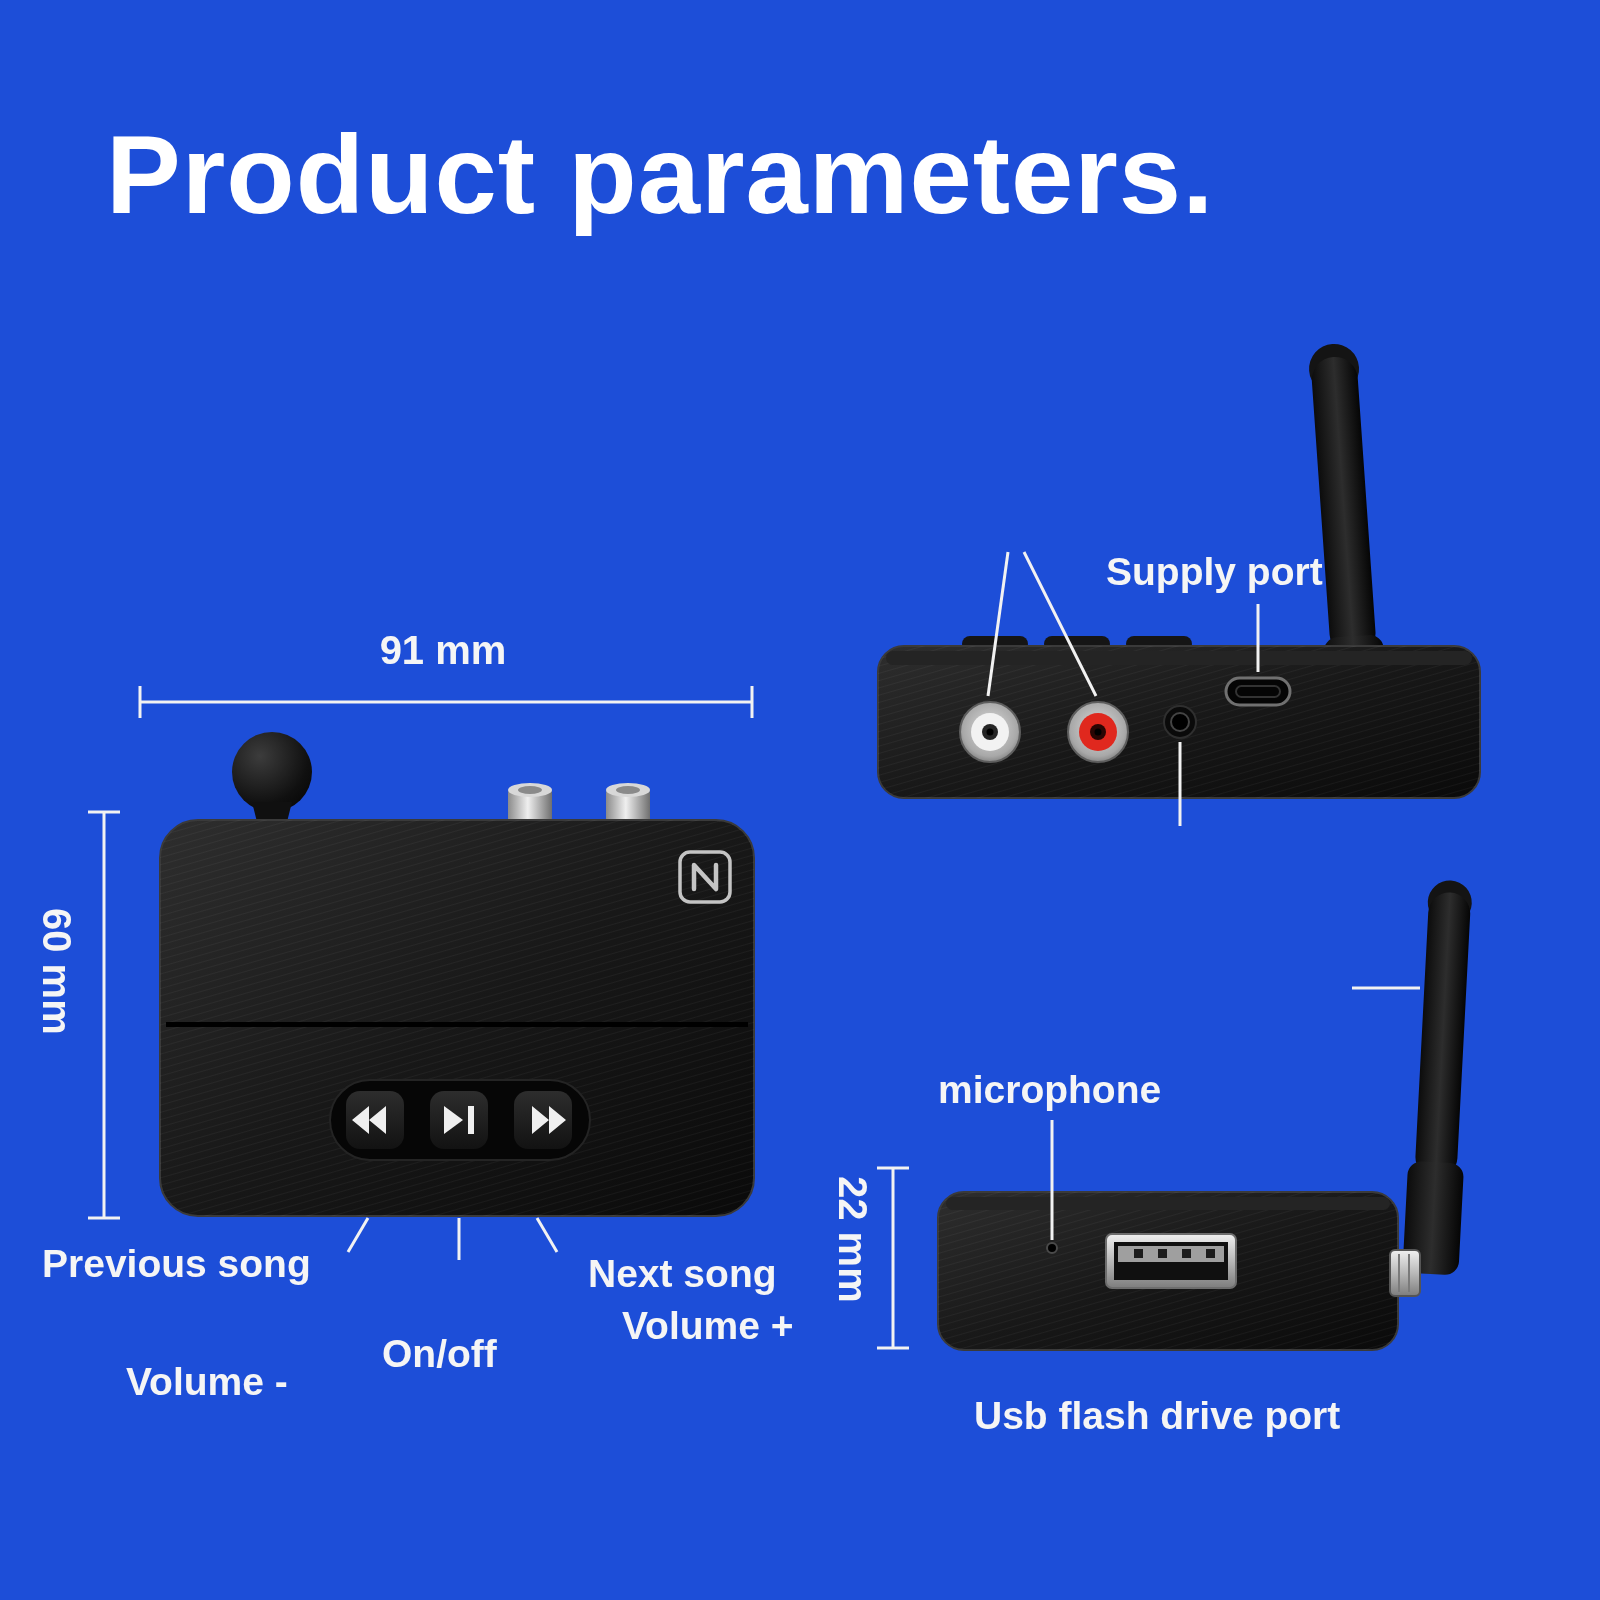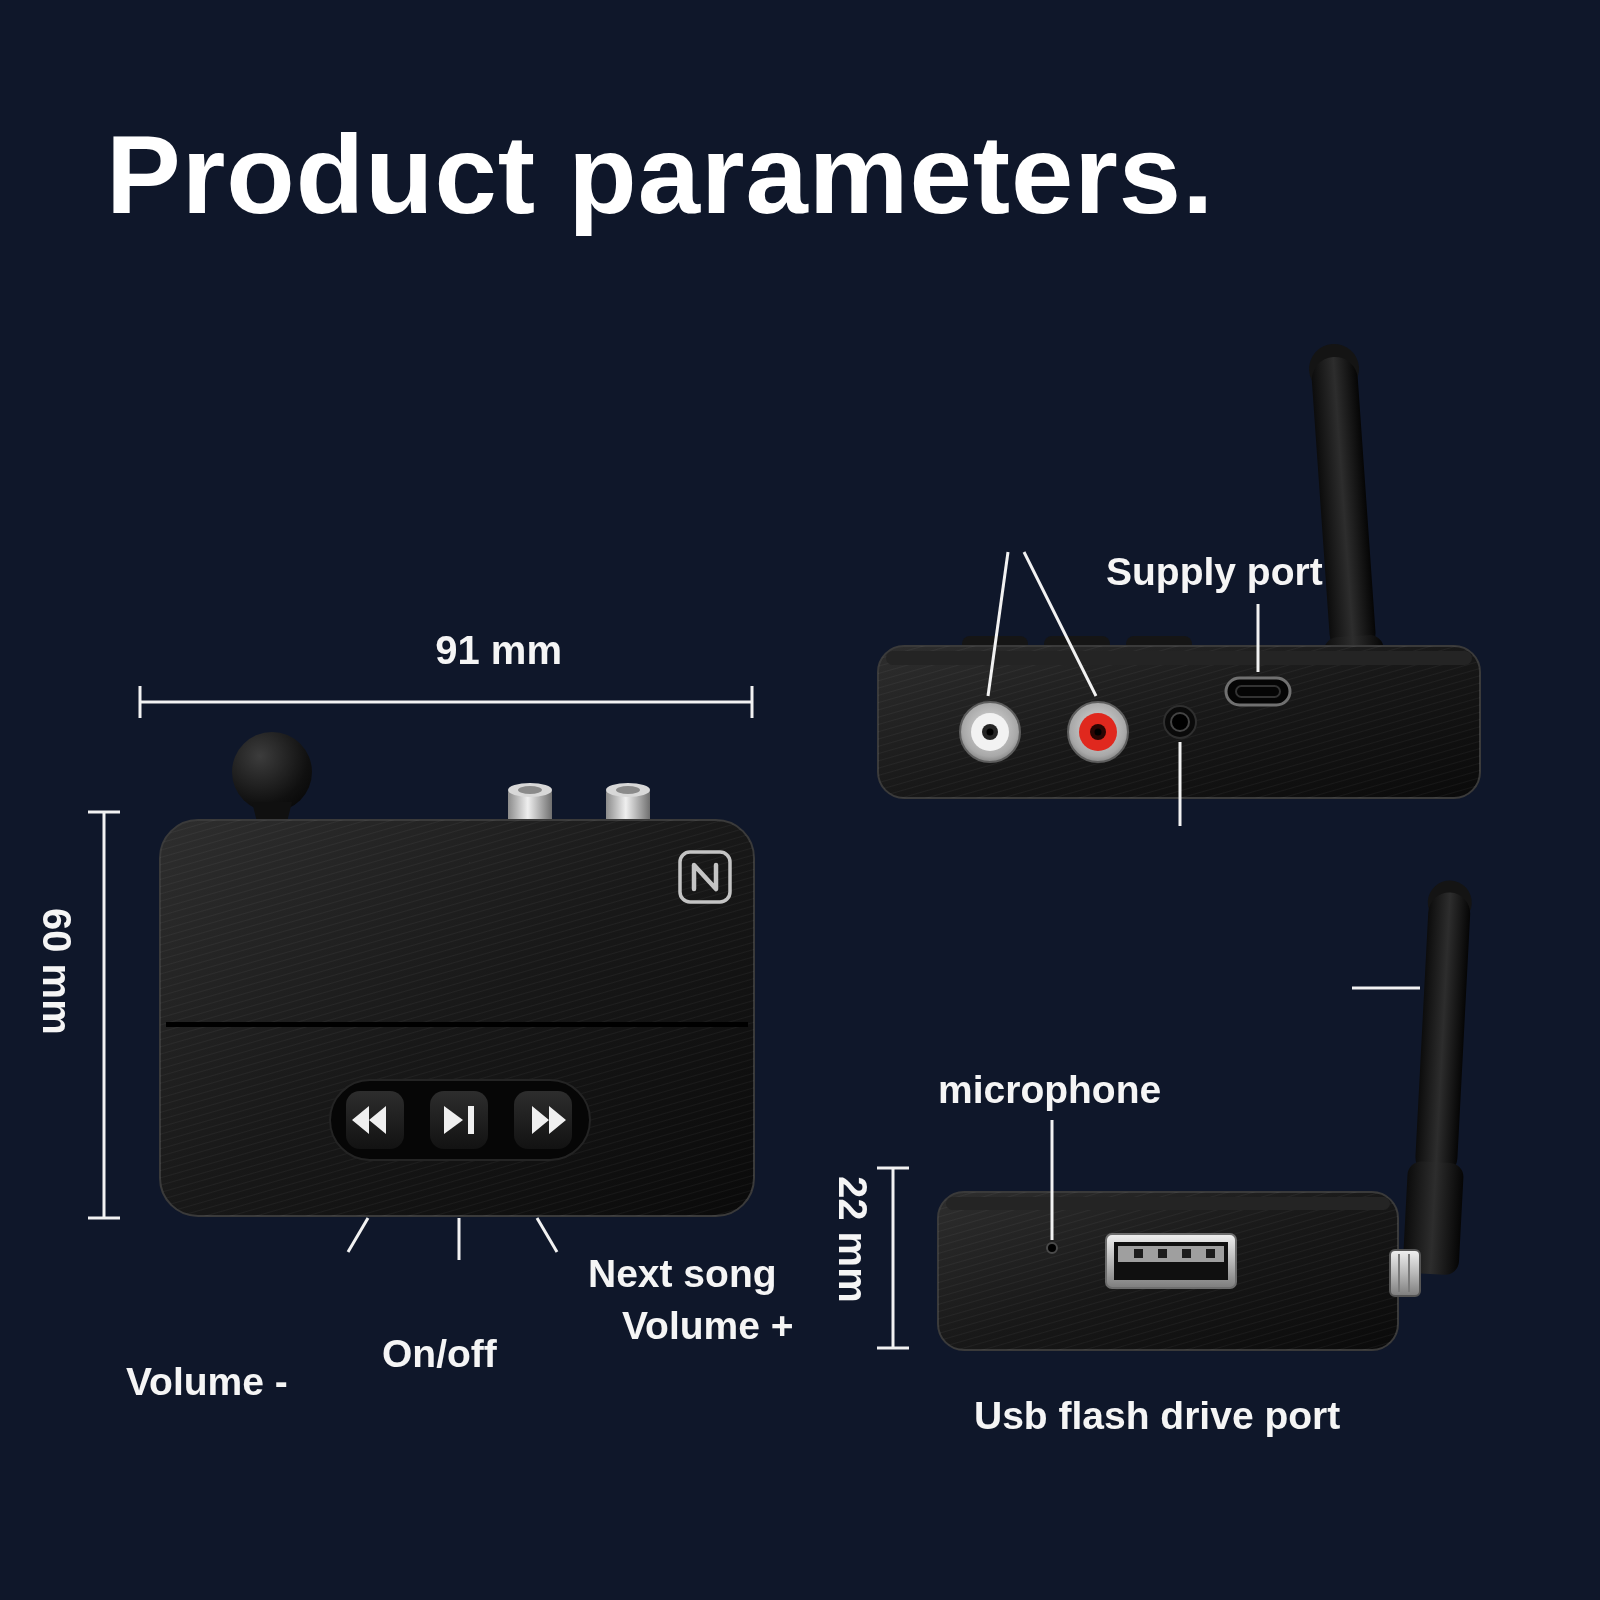--- a/index.html
+++ b/index.html
@@ -1,17 +1,17 @@
 <!DOCTYPE html>
 <html><head>
 <meta charset="utf-8">
 <style>
   html,body{margin:0;padding:0;background:#000;}
   .canvas{
-    position:relative;width:1600px;height:1600px;background:#0f172a;
+    position:relative;width:1600px;height:1600px;background:#1d4ed8;
     font-family:"Liberation Sans",sans-serif;color:#fff;overflow:hidden;
   }
   .title{
     position:absolute;left:106px;top:110px;
     font-size:112px;font-weight:bold;letter-spacing:1px;white-space:nowrap;
   }
   .label{
     position:absolute;font-size:39px;font-weight:bold;color:#f5f5f5;white-space:nowrap;
   }
   .dim{
@@ -196,26 +196,27 @@
       <line x1="1052" y1="1120" x2="1052" y2="1240"></line>
       <line x1="1352" y1="988" x2="1420" y2="988"></line>
       <line x1="368" y1="1218" x2="348" y2="1252"></line>
       <line x1="459" y1="1218" x2="459" y2="1260"></line>
       <line x1="537" y1="1218" x2="557" y2="1252"></line>
     </g>
   </svg>
 
   <div class="title">Product parameters.</div>
 
-  <div class="dim" style="left:348px;top:628px;width:214px;text-align:right">91 mm</div>
+  <div class="dim" style="left:336px;top:628px;width:214px;text-align:center">91 mm</div>
   <div class="dim vtext" style="left:34px;top:908px">60 mm</div>
   <div class="dim vtext" style="left:830px;top:1176px">22 mm</div>
 
   <div class="label" style="left:1106px;top:550px">Supply port</div>
 
   <div class="label" style="left:938px;top:1068px">microphone</div>
   <div class="label" style="left:974px;top:1394px">Usb flash drive port</div>
 
+  <div class="label" style="left:42px;top:1242px">Previous song</div>
   <div class="label" style="left:126px;top:1360px">Volume -</div>
   <div class="label" style="left:382px;top:1332px">On/off</div>
   <div class="label" style="left:588px;top:1252px">Next song</div>
   <div class="label" style="left:622px;top:1304px">Volume +</div>
 </div>
 
 </body></html>

